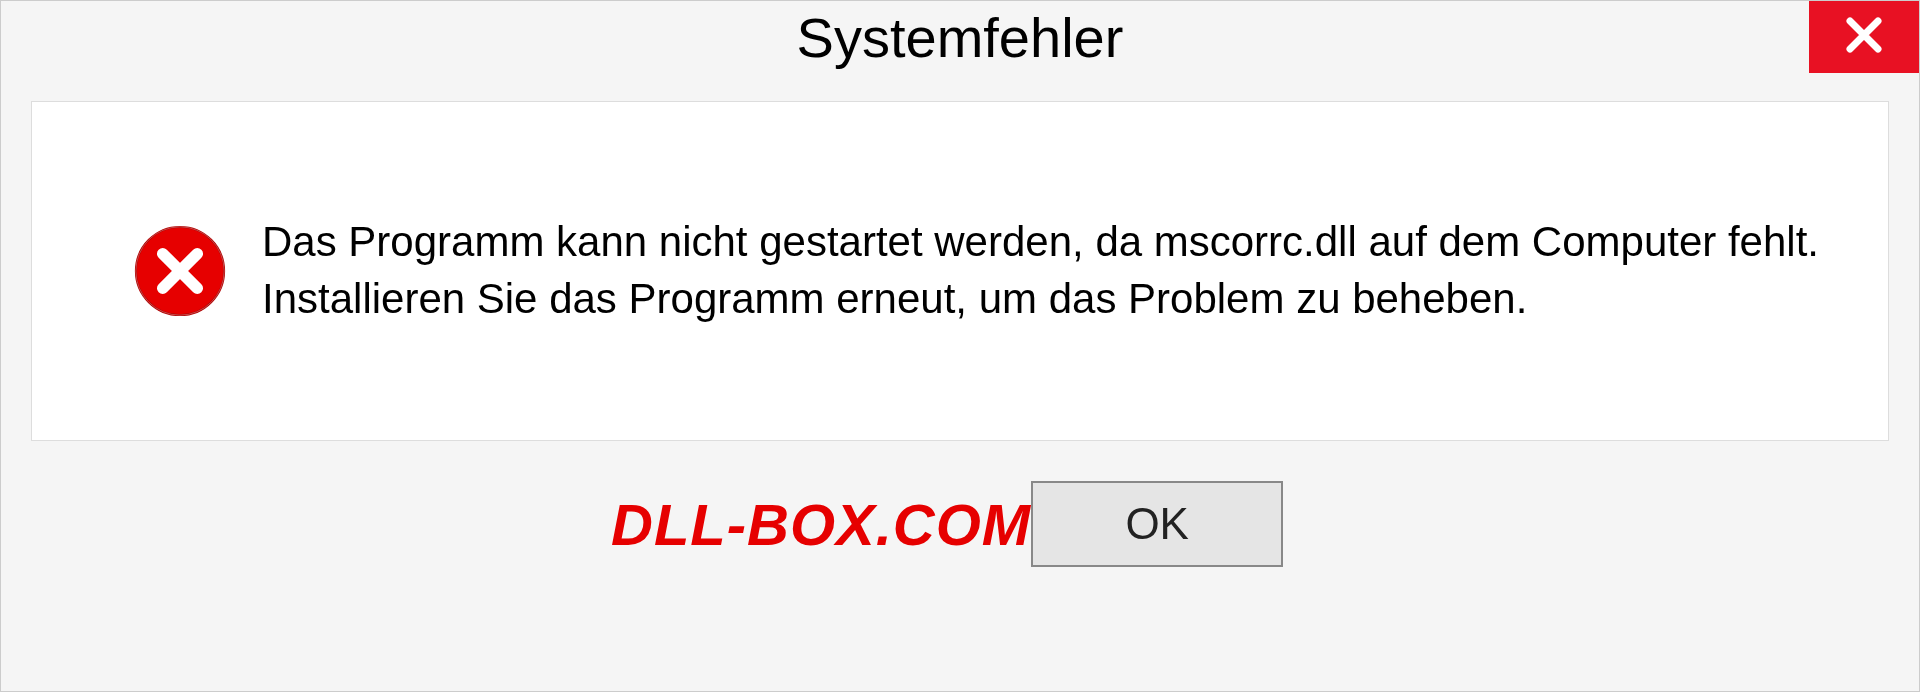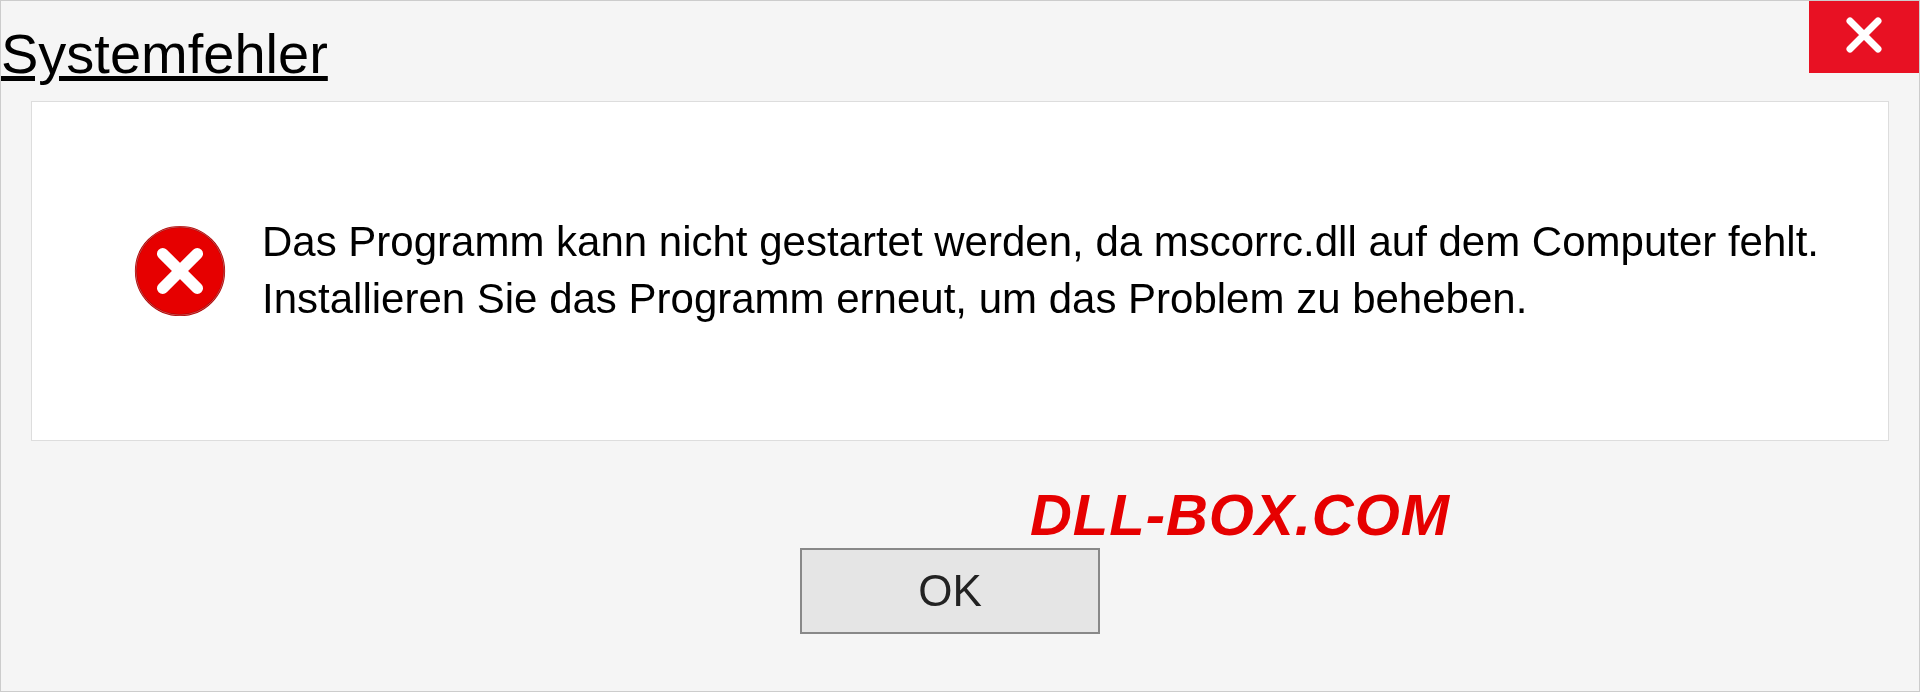--- a/index.html
+++ b/index.html
@@ -17,24 +17,24 @@
     .dialog {
       width: 1920px;
       height: 692px;
       background: #f5f5f5;
       border: 1px solid #ccc;
       position: relative;
     }
     .titlebar {
       display: flex;
       align-items: flex-start;
+      justify-content: center;
       position: relative;
       height: 100px;
-      padding-top: 20px;
-      text-decoration: underline;
+      padding-top: 4px;
     }
     .title {
       font-size: 56px;
       color: #000;
       font-weight: 400;
     }
     .close-button {
       position: absolute;
       top: 0;
       right: 0;
@@ -71,35 +71,33 @@
     }
     .message {
       font-size: 42px;
       line-height: 1.35;
       color: #000;
       font-weight: 400;
     }
     .footer {
       display: flex;
       align-items: center;
-      justify-content: space-between;
       padding: 40px 50px 30px 30px;
-      flex-direction: column;
     }
     .watermark {
       font-size: 58px;
       font-weight: 900;
       font-style: italic;
       color: #e60000;
       letter-spacing: 1px;
       font-family: Arial, Helvetica, sans-serif;
       padding-left: 580px;
     }
     .ok-button {
-      width: 300px;
+      width: 252px;
       height: 86px;
       background: #e5e5e5;
       border: 2px solid #888;
       font-size: 44px;
       color: #222;
       cursor: pointer;
       display: flex;
       align-items: center;
       justify-content: center;
       font-family: Arial, Helvetica, sans-serif;

